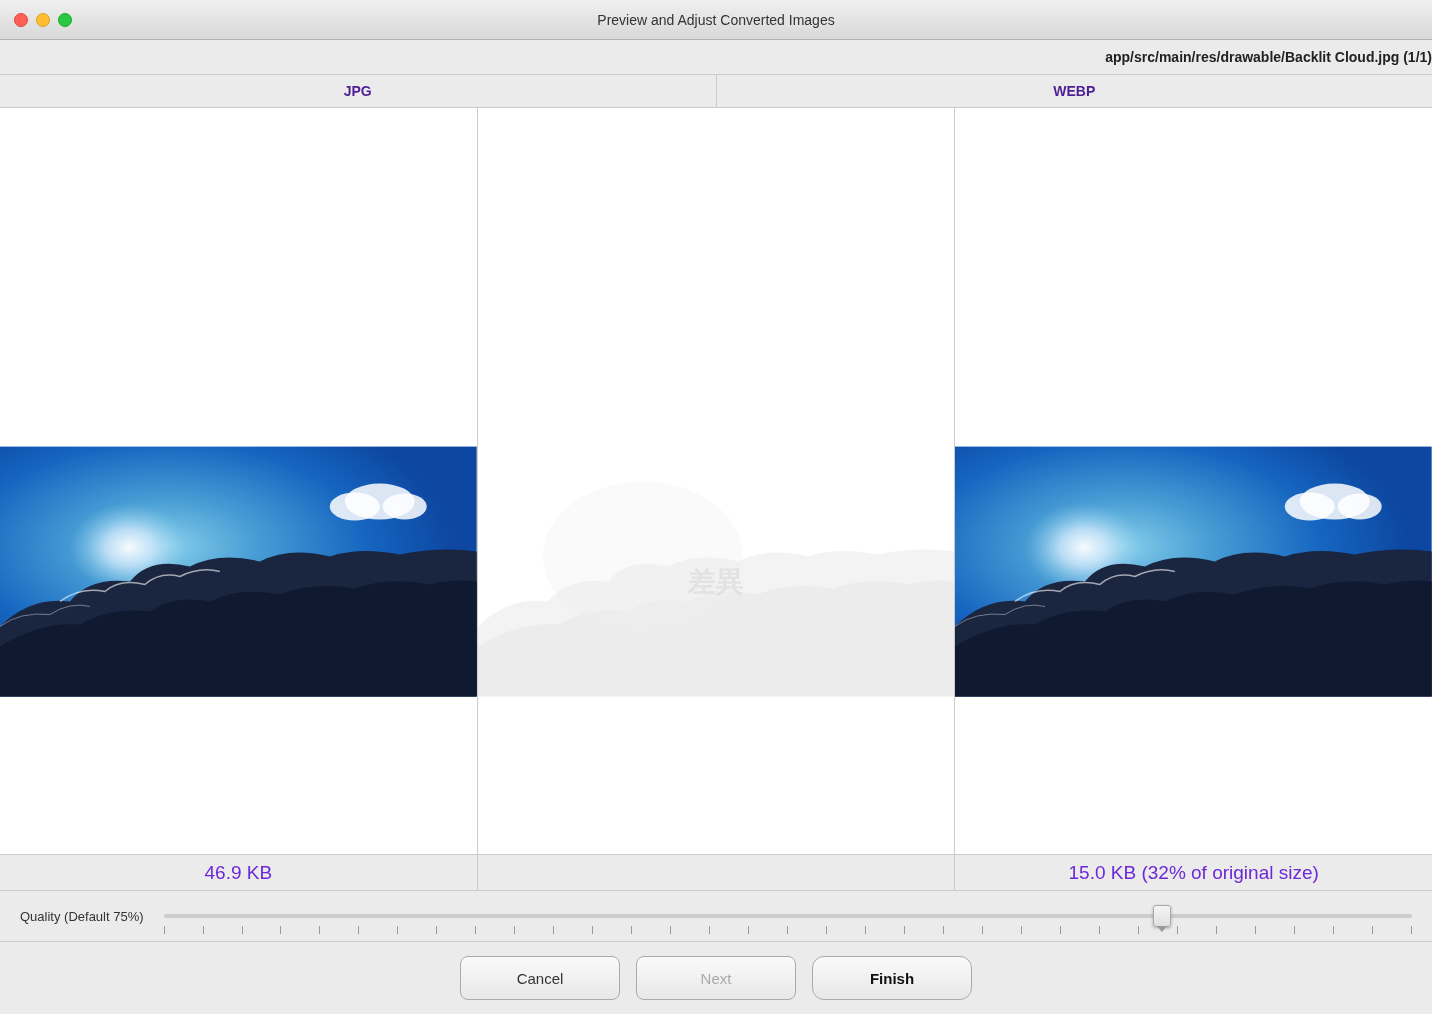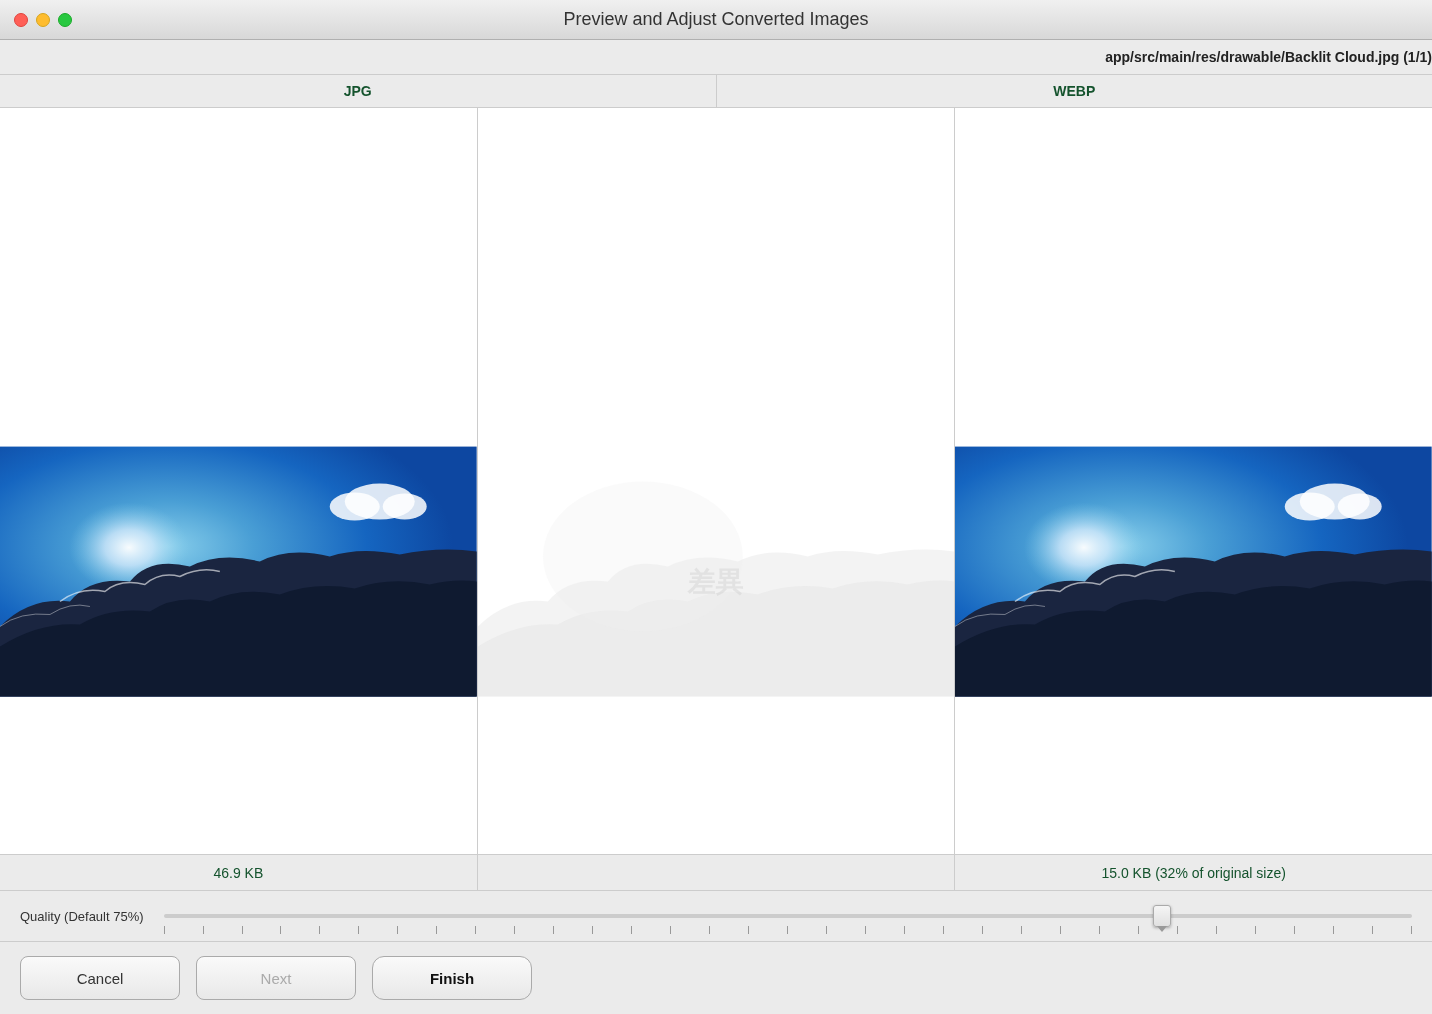--- a/index.html
+++ b/index.html
@@ -34,21 +34,21 @@
       width: 14px;
       height: 14px;
       border-radius: 50%;
       border: 1px solid rgba(0,0,0,0.2);
       display: inline-block;
     }
     .window-btn.close { background: #ff5f57; border-color: #e0443e; }
     .window-btn.minimize { background: #febc2e; border-color: #d6a51d; }
     .window-btn.maximize { background: #28c840; border-color: #1aab29; }
     .title-bar-text {
-      font-size: 18px;
+      font-size: 14px;
       color: #333;
       font-weight: 500;
     }
 
     .file-path-bar {
       background: #ebebeb;
       border-bottom: 1px solid #ccc;
       padding: 8px 0;
       text-align: right;
       flex-shrink: 0;
@@ -63,21 +63,21 @@
       display: flex;
       background: #ebebeb;
       border-bottom: 1px solid #ccc;
       flex-shrink: 0;
     }
     .col-header {
       flex: 1;
       text-align: center;
       font-size: 14px;
       font-weight: 600;
-      color: #14532d;
+      color: #4c1d95;
       padding: 8px 0;
       border-right: 1px solid #ccc;
     }
     .col-header:last-child { border-right: none; }
 
     .image-area {
       flex: 1;
       display: flex;
       background: #fff;
       overflow: hidden;
@@ -105,22 +105,22 @@
       border-top: 1px solid #ccc;
       display: flex;
       flex-shrink: 0;
       height: 36px;
     }
     .size-cell {
       flex: 1;
       display: flex;
       align-items: center;
       justify-content: center;
-      font-size: 14px;
-      color: #14532d;
+      font-size: 19px;
+      color: #6d28d9;
       border-right: 1px solid #ccc;
     }
     .size-cell:last-child { border-right: none; text-align: center; }
     .size-cell.middle { border-right: 1px solid #ccc; }
 
     .quality-bar {
       background: #ebebeb;
       border-top: 1px solid #ccc;
       padding: 10px 20px;
       display: flex;
@@ -183,20 +183,21 @@
       border-left: 5px solid transparent;
       border-right: 5px solid transparent;
       border-top: 6px solid #999;
     }
 
     .action-bar {
       background: #ebebeb;
       border-top: 1px solid #ccc;
       padding: 14px 20px;
       display: flex;
+      justify-content: center;
       gap: 16px;
       flex-shrink: 0;
     }
     .action-btn {
       min-width: 160px;
       height: 44px;
       border: 1px solid #aaa;
       border-radius: 8px;
       background: linear-gradient(to bottom, #fafafa, #e8e8e8);
       font-size: 15px;

